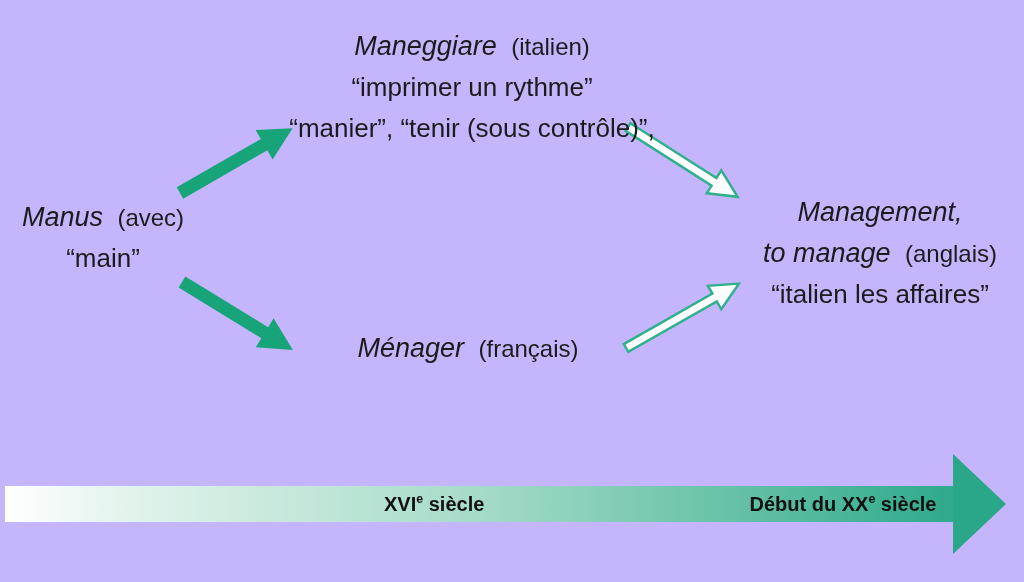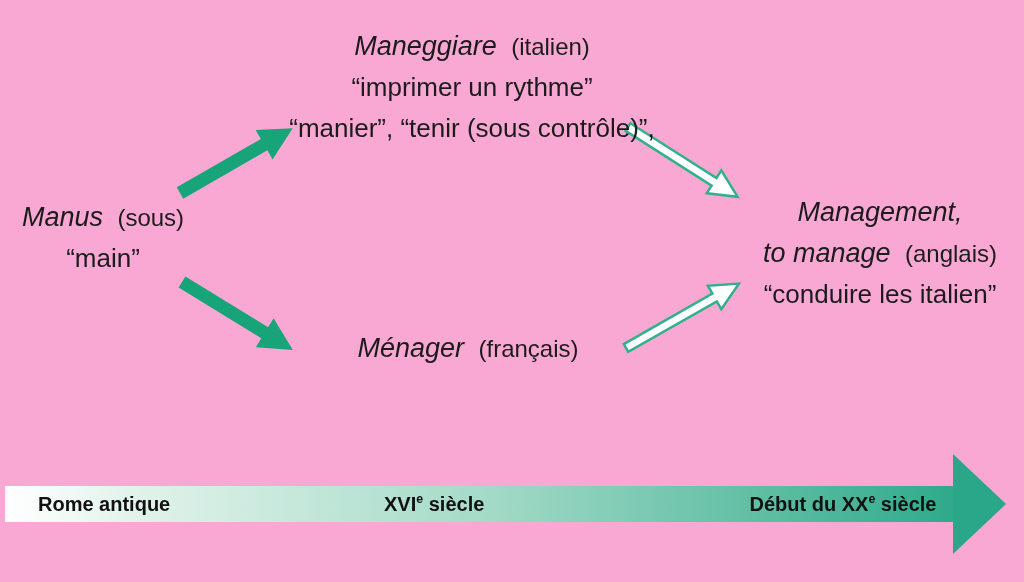--- a/index.html
+++ b/index.html
@@ -1,17 +1,17 @@
 <!DOCTYPE html>
 <html style="--solid-arrow: #16a478; --hollow-arrow-stroke: #2fb18c; --timeline-end: #2faa8b; --arrowhead: #2aa689; --text: #1b1b1b;"><head>
 <meta charset="utf-8">
 <style>
   html, body { margin:0; padding:0; background:#ffffff; }
   .canvas {
-    position:relative; width:1024px; height:582px; background:#f9a8d4;
+    position:relative; width:1024px; height:582px; background:#c4b5fd;
     font-family:"Liberation Sans","DejaVu Sans",sans-serif;
     color:var(--text,#1b1b1b); overflow:hidden;
   }
   .node { position:absolute; text-align:center; font-size:26px; }
   .line { line-height:41px; white-space:nowrap; }
   .term { font-style:italic; font-size:27px; }
   .lang { font-size:24px; margin-left:0.30em; }
 
   .arrow-layer { position:absolute; left:0; top:0; width:1024px; height:582px; }
 
@@ -51,49 +51,46 @@
       <span class="term">Maneggiare</span>
       <span class="lang">(italien)</span>
     </div>
     <div class="line">“imprimer un rythme”</div>
     <div class="line">“manier”, “tenir (sous contrôle)”,</div>
   </div>
 
   <div class="node" style="left:3px; top:197px; width:200px;">
     <div class="line">
       <span class="term">Manus</span>
-      <span class="lang">(sous)</span>
+      <span class="lang">(avec)</span>
     </div>
     <div class="line">“main”</div>
   </div>
 
   <div class="node" style="left:737px; top:192px; width:286px;">
     <div class="line">
       <span class="term">Management,</span>
     </div>
     <div class="line">
       <span class="term">to manage</span>
       <span class="lang">(anglais)</span>
     </div>
-    <div class="line">“conduire les italien”</div>
+    <div class="line">“italien les affaires”</div>
   </div>
 
   <div class="node" style="left:138px; top:328px; width:660px;">
     <div class="line">
       <span class="term">Ménager</span>
       <span class="lang">(français)</span>
     </div>
   </div>
 
   <div class="timeline-bar"></div>
   <div class="timeline-head"></div>
 
-  <div class="era era-left">
-    <span>Rome antique</span>
-  </div>
   <div class="era era-mid">
     <span><span>XVI</span><sup>e</sup><span> siècle</span></span>
   </div>
   <div class="era era-right">
     <span><span>Début du XX</span><sup>e</sup><span> siècle</span></span>
   </div>
 
 </div>
 
 </body></html>

